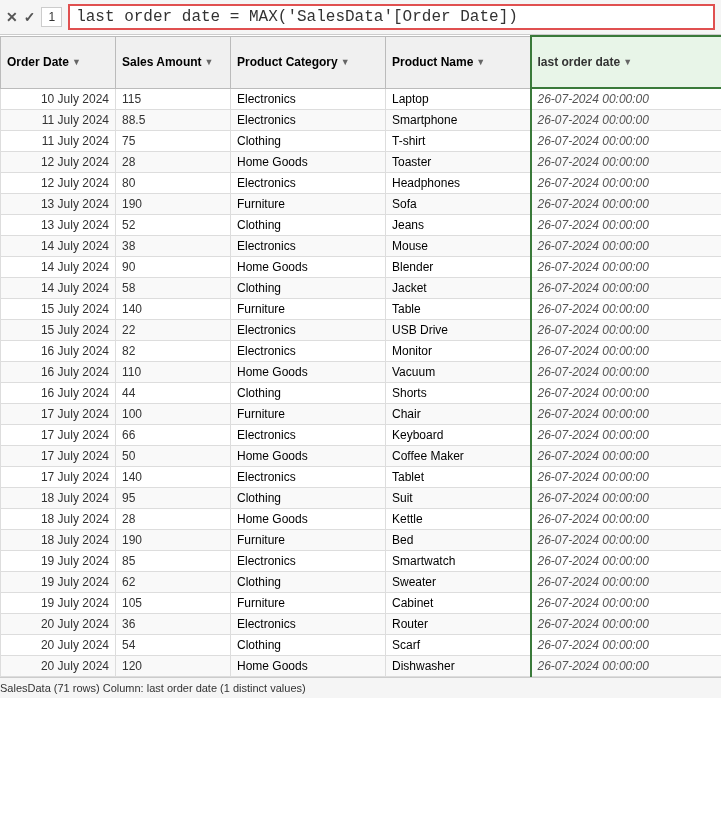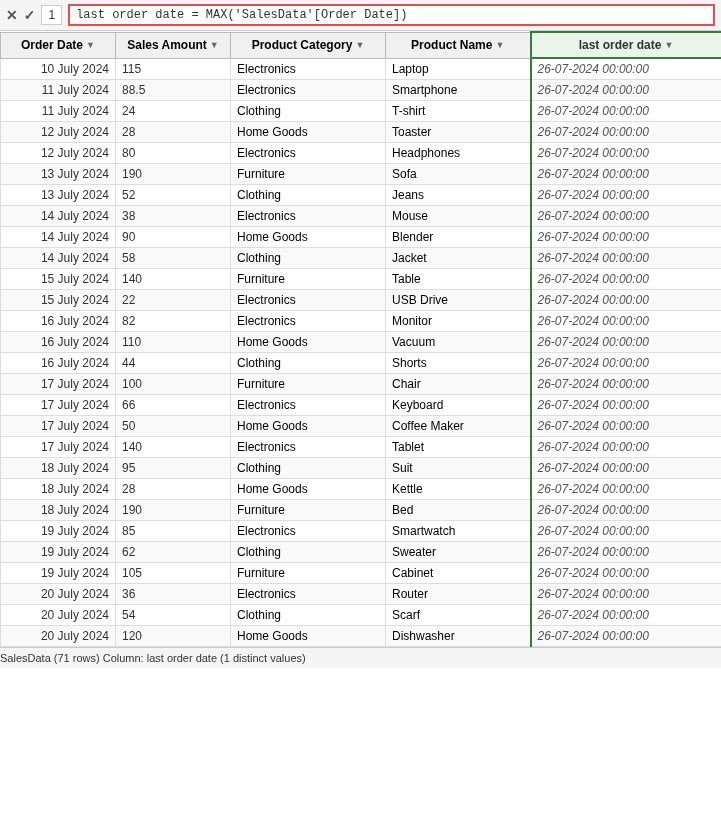--- a/index.html
+++ b/index.html
@@ -39,21 +39,21 @@
       font-size: 12px;
       color: #333;
       min-width: 20px;
       text-align: center;
     }
 
     .formula-input {
       flex: 1;
       border: 2px solid #e05050;
       padding: 2px 6px;
-      font-size: 12px;
+      font-size: 16px;
       font-family: 'Courier New', monospace;
       color: #333;
       background: #fff;
     }
 
     .table-container {
       overflow: hidden;
       width: 721px;
     }
 
@@ -62,24 +62,24 @@
       border-collapse: collapse;
       table-layout: fixed;
     }
 
     thead tr {
       background: #fff;
     }
 
     thead th {
       border: 1px solid #bbb;
-      padding: 5px 6px;
+      padding: 18px 6px;
       font-weight: 600;
       font-size: 12px;
-      text-align: center;
+      text-align: left;
       background: #f0f0f0;
       position: relative;
       white-space: nowrap;
       overflow: hidden;
     }
 
     thead th.last-order-date-col {
       background: #e8f5e8;
       border: 2px solid #3a7a3a;
       color: #333;
@@ -216,21 +216,21 @@
         </tr>
         <tr>
           <td class="date-col">11 July 2024</td>
           <td class="amount-col">88.5</td>
           <td>Electronics</td>
           <td>Smartphone</td>
           <td class="last-order-col">26-07-2024 00:00:00</td>
         </tr>
         <tr>
           <td class="date-col">11 July 2024</td>
-          <td class="amount-col">24</td>
+          <td class="amount-col">75</td>
           <td>Clothing</td>
           <td>T-shirt</td>
           <td class="last-order-col">26-07-2024 00:00:00</td>
         </tr>
         <tr>
           <td class="date-col">12 July 2024</td>
           <td class="amount-col">28</td>
           <td>Home Goods</td>
           <td>Toaster</td>
           <td class="last-order-col">26-07-2024 00:00:00</td>

